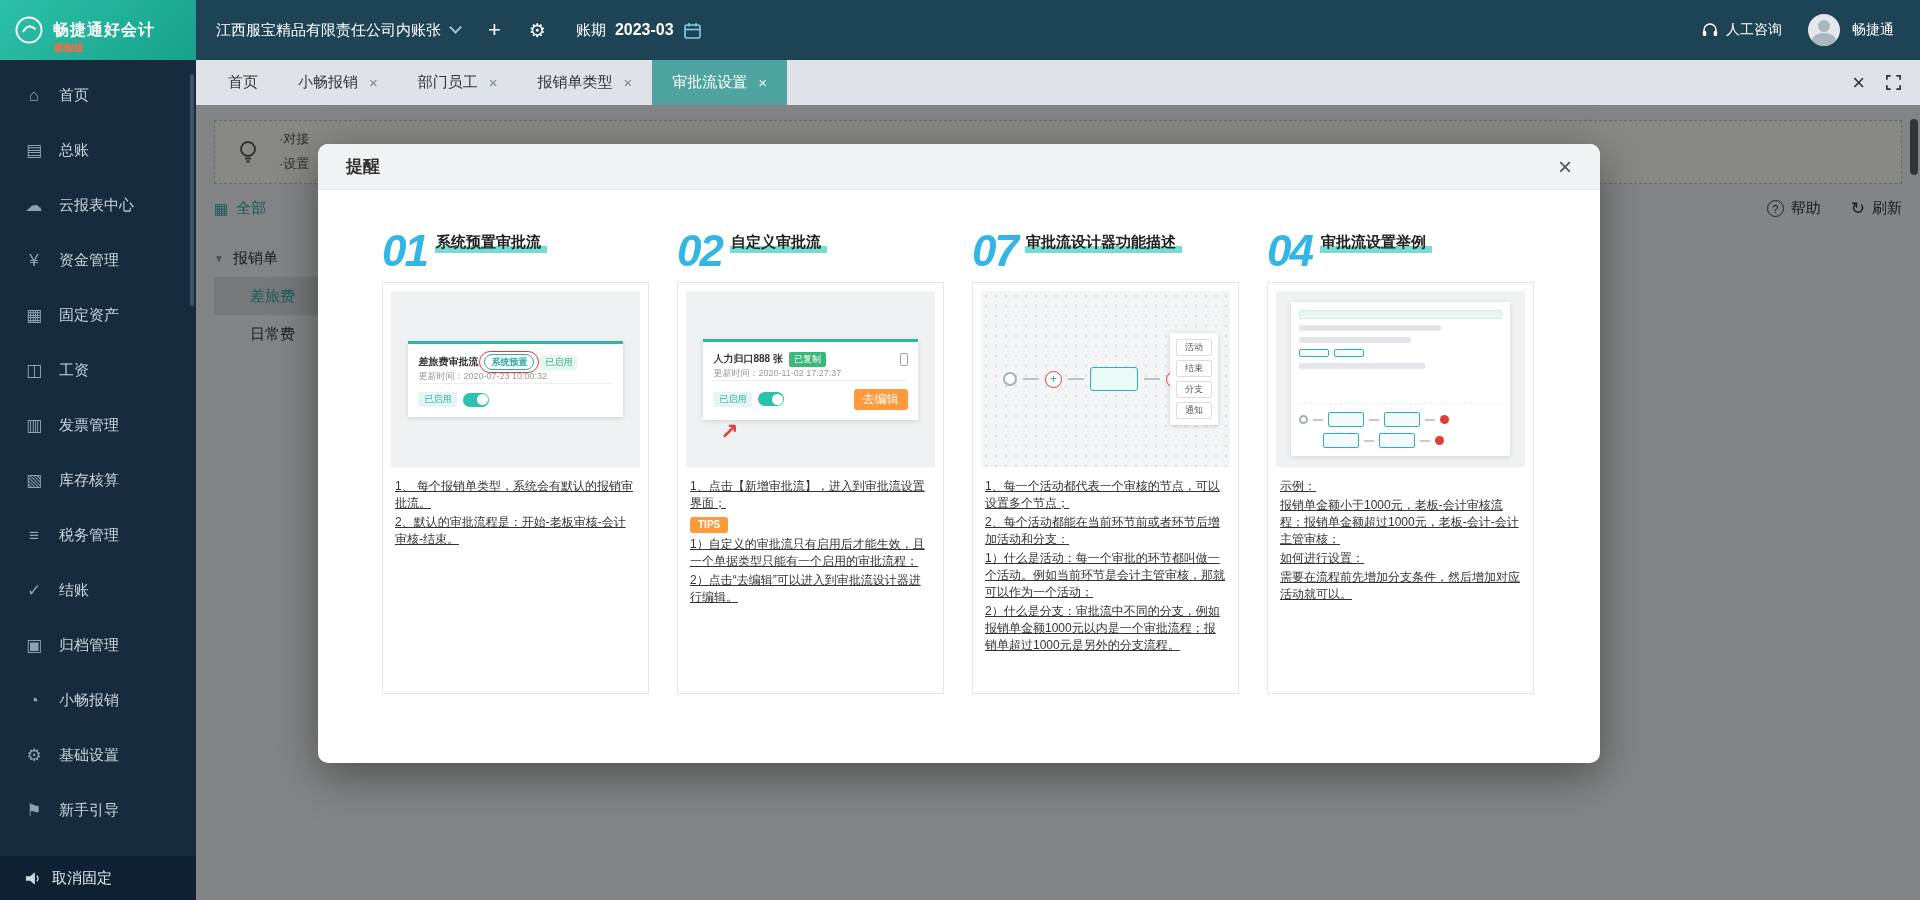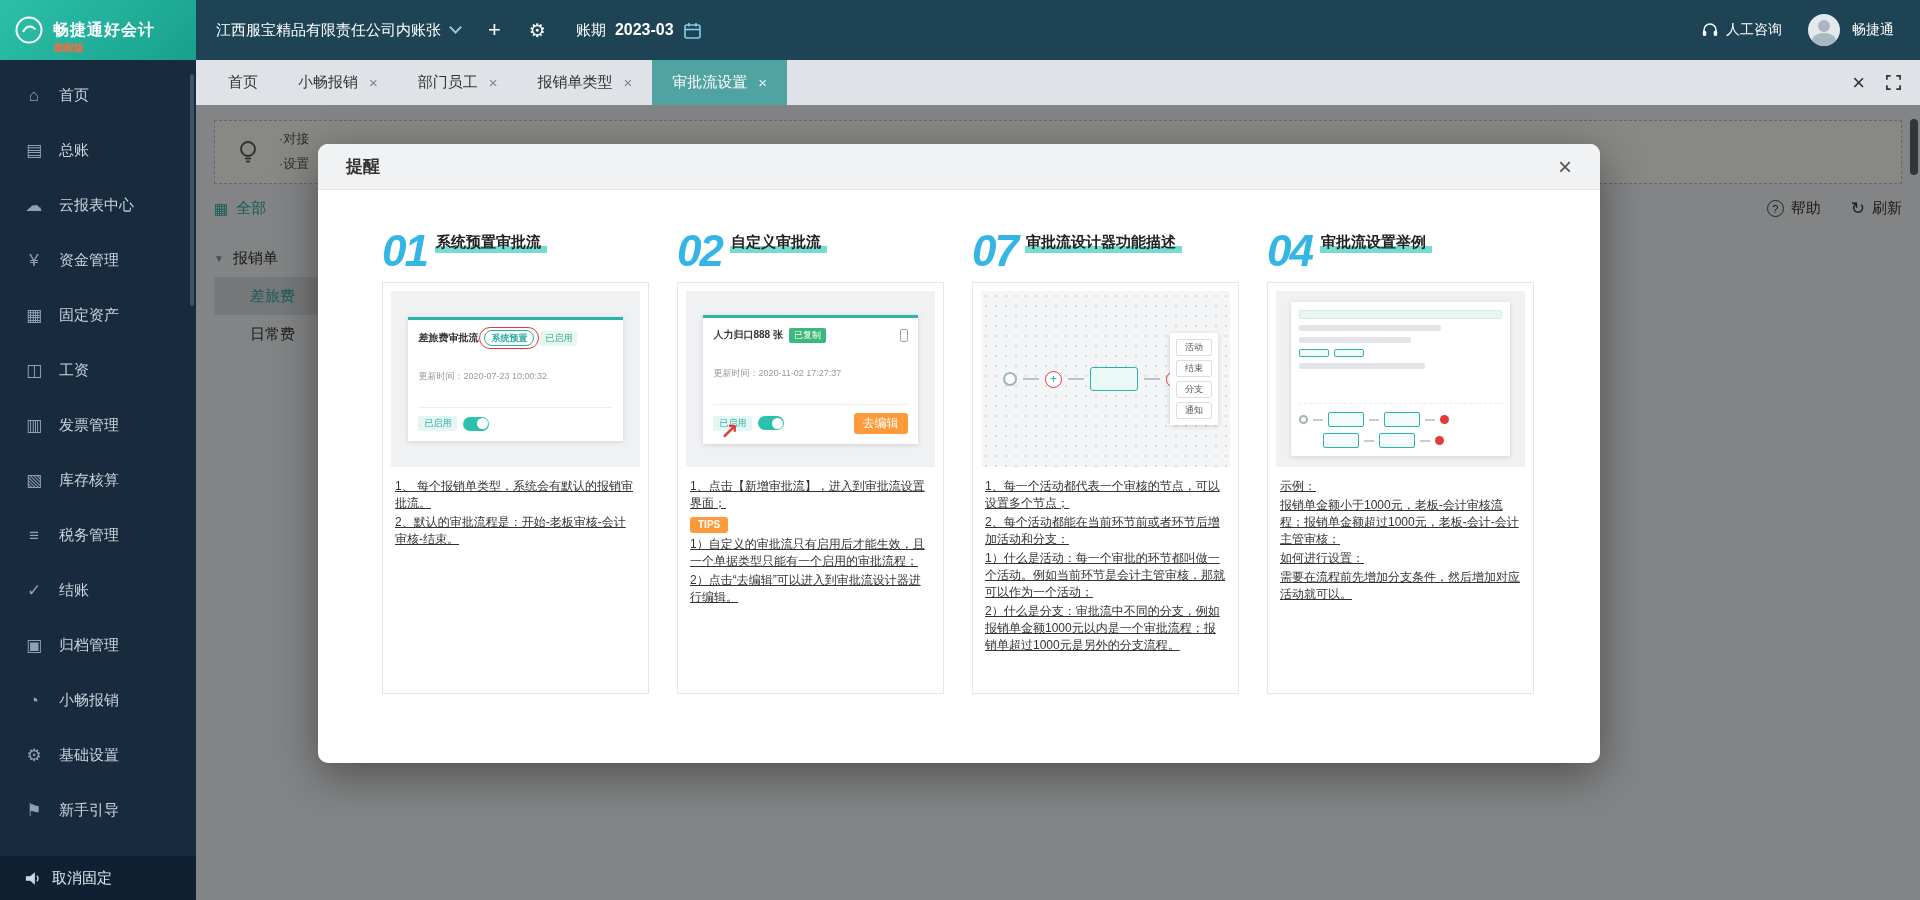--- a/index.html
+++ b/index.html
@@ -95,21 +95,21 @@
   
   .mini-card { width:86%; background:#fff; border-top:3px solid #2bb5a8; box-shadow:0 1px 5px rgba(0,0,0,.13); padding:10px; font-size:10px; }
   .mc-row { display:flex; align-items:center; gap:6px; }
   .mc-title { font-weight:bold; color:#333; white-space:nowrap; }
   .badge-outline { color:#2bada0; border:1px solid #2bada0; border-radius:9px; padding:0 6px; font-size:9px; line-height:14px; white-space:nowrap;font-weight:bold;}
   .red-ellipse { position:relative; }
   .red-ellipse::after { content:""; position:absolute; inset:-4px -6px; border:1.5px solid #e23c39; border-radius:14px; }
   .badge-green { background:#e6f7ef; color:#2fae7d; border-radius:2px; padding:1px 5px; font-size:9px; white-space:nowrap;}
   .badge-solid-green { background:#3cb87a; color:#fff; border-radius:2px; padding:1px 5px; font-size:9px; white-space:nowrap;}
   .badge-teal { background:#e4f6f4; color:#2bada0; border-radius:2px; padding:1px 6px; font-size:9px; white-space:nowrap;}
-  .mc-time { color:#999; font-size:9px; margin:24px 0; }
+  .mc-time { color:#999; font-size:9px; margin:0 0; }
   .mc-divider { height:1px; background:#eee; margin-bottom:8px; }
   .toggle { width:26px; height:14px; background:#2bc1ad; border-radius:8px; position:relative; display:inline-block; }
   .toggle .knob { position:absolute; right:1.5px; top:1.5px; width:11px; height:11px; background:#fff; border-radius:50%; }
   .btn-orange { margin-left:auto; background:#ff9a3c; color:#fff; font-size:12px; padding:2px 9px; border-radius:3px; white-space:nowrap;}
   .phone-ic { margin-left:auto; width:8px; height:13px; border:1.5px solid #9aa3ab; border-radius:2px; }
   .red-arrow { position:absolute; left:34px; bottom:22px; color:#e23c39; font-size:22px; font-weight:bold; }
 
   .canvas { width:100%; height:100%; background:#f4f5f6;
             background-image:radial-gradient(#d9dbdd 1px, transparent 1px); background-size:10px 10px;
             display:flex; align-items:center; padding-left:22px; gap:6px; position:relative; }

